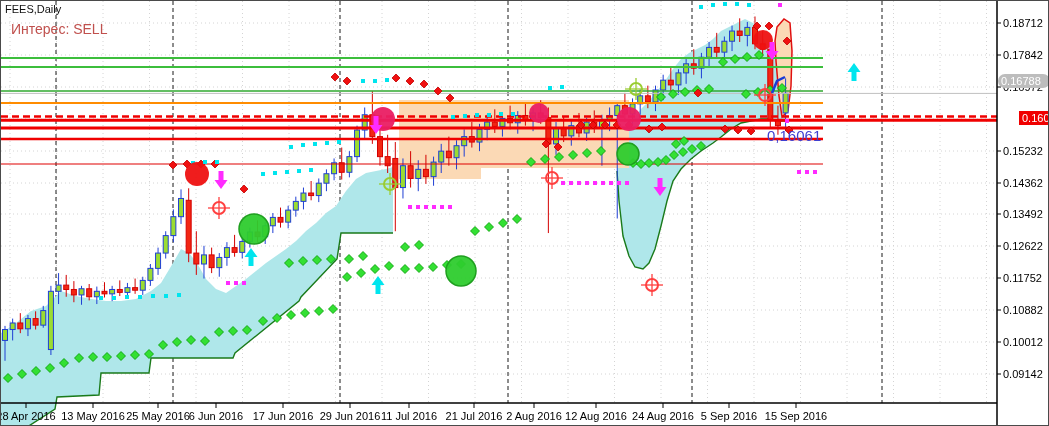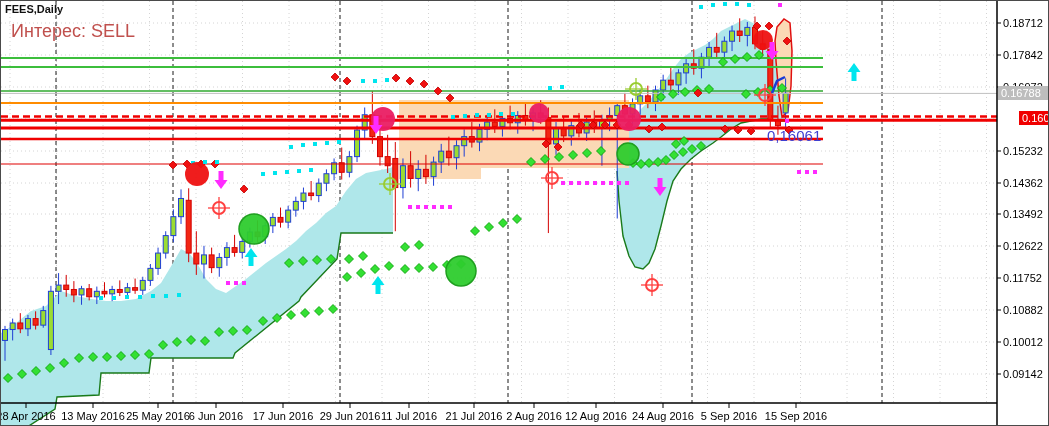--- a/index.html
+++ b/index.html
@@ -1,20 +1,20 @@
 <!DOCTYPE html>
 <html><head>
 <meta charset="utf-8">
 <style>
   html,body{margin:0;padding:0;background:#e8e8e8;font-family:"Liberation Sans",sans-serif;}
   .frame{position:relative;width:1049px;height:426px;background:#ffffff;overflow:hidden;
          box-sizing:border-box;border:1px solid #4a4a4a;}
   svg{position:absolute;left:0;top:0;}
-  .title{position:absolute;left:4px;top:2px;font-size:11px;font-weight:700;color:#111;}
-  .interest{position:absolute;left:10px;top:20px;font-size:18px;color:#c0504d;}
+  .title{position:absolute;left:4px;top:2px;font-size:11px;font-weight:400;color:#111;}
+  .interest{position:absolute;left:10px;top:20px;font-size:14px;color:#c0504d;}
   .blue-price{position:absolute;left:766px;top:126px;font-size:15px;color:#3f3fd0;text-align:center;}
   .badge{position:absolute;left:997px;width:49px;height:14px;line-height:14px;
          font-size:11px;color:#fff;padding-left:3px;}
   .badge.gray{background:#bdbdbd;top:85px;}
   .badge.red{background:#f00000;top:110px;}
 </style>
 </head>
 <body>
 
 <div class="frame">
@@ -526,15 +526,15 @@
       <line x1="662" y1="402" x2="662" y2="407" stroke="#000000" stroke-width="1"></line>
       <text x="662" y="419" font-size="11px" fill="#000" text-anchor="middle" font-family="&quot;Liberation Sans&quot;,sans-serif">24 Aug 2016</text>
       <line x1="728" y1="402" x2="728" y2="407" stroke="#000000" stroke-width="1"></line>
       <text x="728" y="419" font-size="11px" fill="#000" text-anchor="middle" font-family="&quot;Liberation Sans&quot;,sans-serif">5 Sep 2016</text>
       <line x1="795" y1="402" x2="795" y2="407" stroke="#000000" stroke-width="1"></line>
       <text x="795" y="419" font-size="11px" fill="#000" text-anchor="middle" font-family="&quot;Liberation Sans&quot;,sans-serif">15 Sep 2016</text>
     </svg>
   <div class="title">FEES,Daily</div>
   <div class="interest">Интерес: SELL</div>
   <div class="blue-price" style="left: 766px; top: 126px;">0,16061</div>
-  <div class="badge gray" id="badge-gray" style="top: 85px;">0.16788</div>
+  <div class="badge gray" id="badge-gray" style="top: 73px; border-radius: 7px;">0.16788</div>
   <div class="badge red" id="badge-red" style="top: 110px; margin-left: 21px;">0.16061</div>
 </div>
 
 </body></html>

